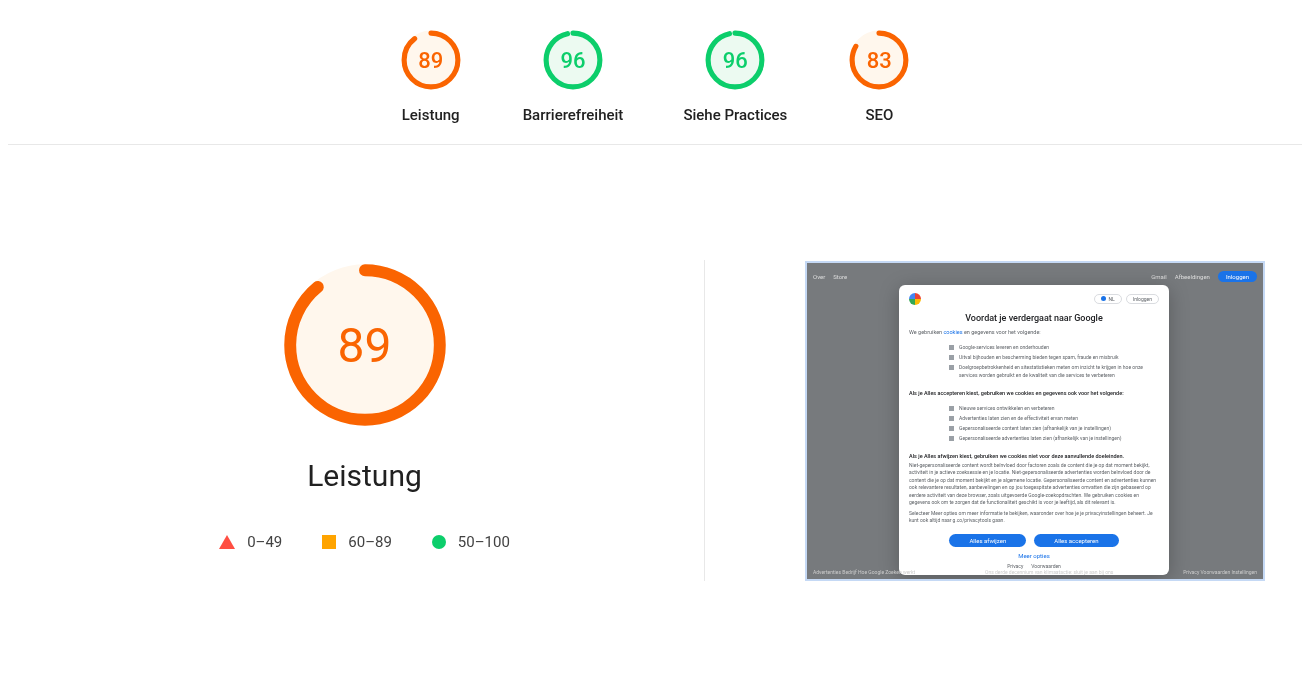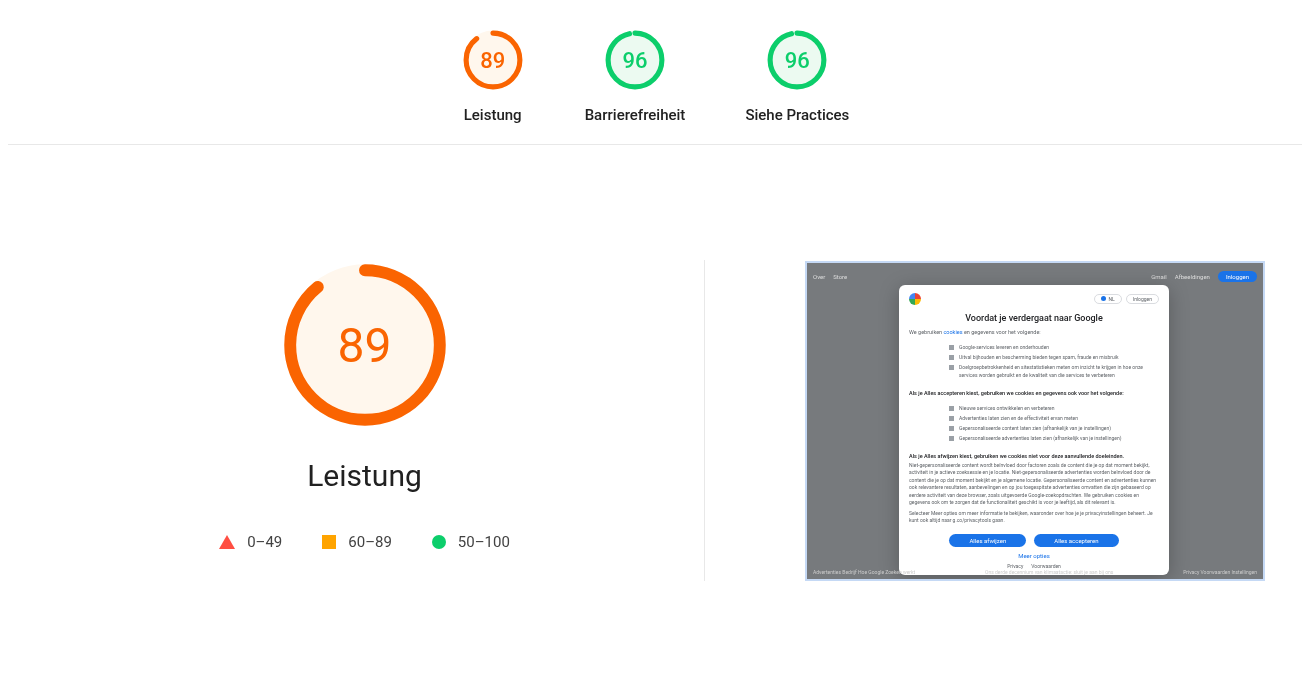--- a/index.html
+++ b/index.html
@@ -225,20 +225,27 @@
     <circle cx="50" cy="50" r="42" fill="none" stroke="#0cce6b" stroke-width="8" stroke-linecap="round" stroke-dasharray="253.33803158548093 263.89378290154264"></circle>
   </svg><div class="gauge-val" style="color: rgb(12, 206, 107);">96</div></div>
         <div class="label">Barrierefreiheit</div>
       </div>
       <div class="gauge-small">
         <div class="circle"><svg class="gsvg" viewBox="0 0 100 100">
     <circle cx="50" cy="50" r="42" fill="#ecfaf1" stroke="#ecfaf1" stroke-width="8"></circle>
     <circle cx="50" cy="50" r="42" fill="none" stroke="#0cce6b" stroke-width="8" stroke-linecap="round" stroke-dasharray="253.33803158548093 263.89378290154264"></circle>
   </svg><div class="gauge-val" style="color: rgb(12, 206, 107);">96</div></div>
         <div class="label">Siehe Practices</div>
+      </div>
+      <div class="gauge-small">
+        <div class="circle"><svg class="gsvg" viewBox="0 0 100 100">
+    <circle cx="50" cy="50" r="42" fill="#fff7ed" stroke="#fff7ed" stroke-width="8"></circle>
+    <circle cx="50" cy="50" r="42" fill="none" stroke="#fa6401" stroke-width="8" stroke-linecap="round" stroke-dasharray="219.03183980828038 263.89378290154264"></circle>
+  </svg><div class="gauge-val" style="color: rgb(250, 100, 1);">83</div></div>
+        <div class="label">SEO</div>
       </div>
     </div>
 
   <div class="main-row">
     <div class="perf-col">
       <div class="big-gauge" id="big-gauge"><svg class="gsvg" viewBox="0 0 100 100">
     <circle cx="50" cy="50" r="44" fill="#fff7ed" stroke="#fff7ed" stroke-width="7"></circle>
     <circle cx="50" cy="50" r="44" fill="none" stroke="#fa6401" stroke-width="7" stroke-linecap="round" stroke-dasharray="246.04953662915258 276.46015351590177"></circle>
   </svg><div class="gauge-val" style="color: rgb(250, 100, 1);">89</div></div>
       <div class="perf-title">Leistung</div>

